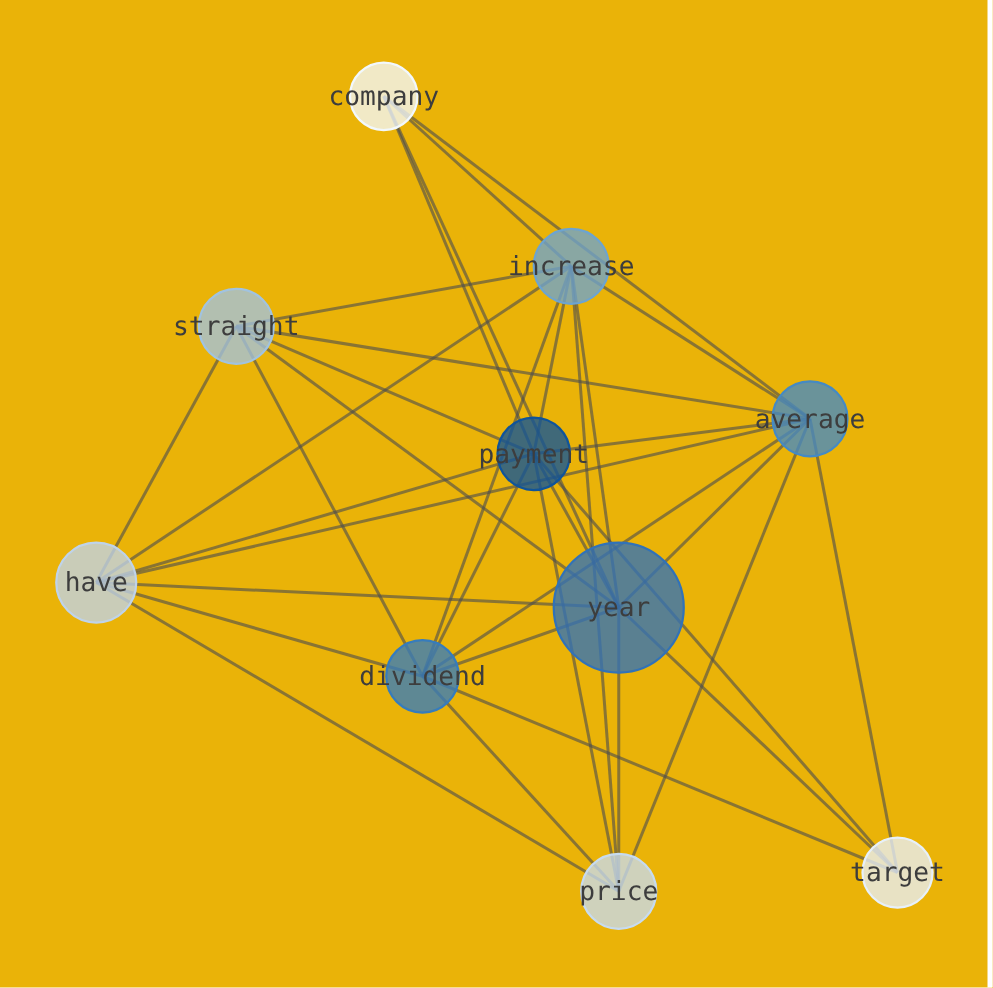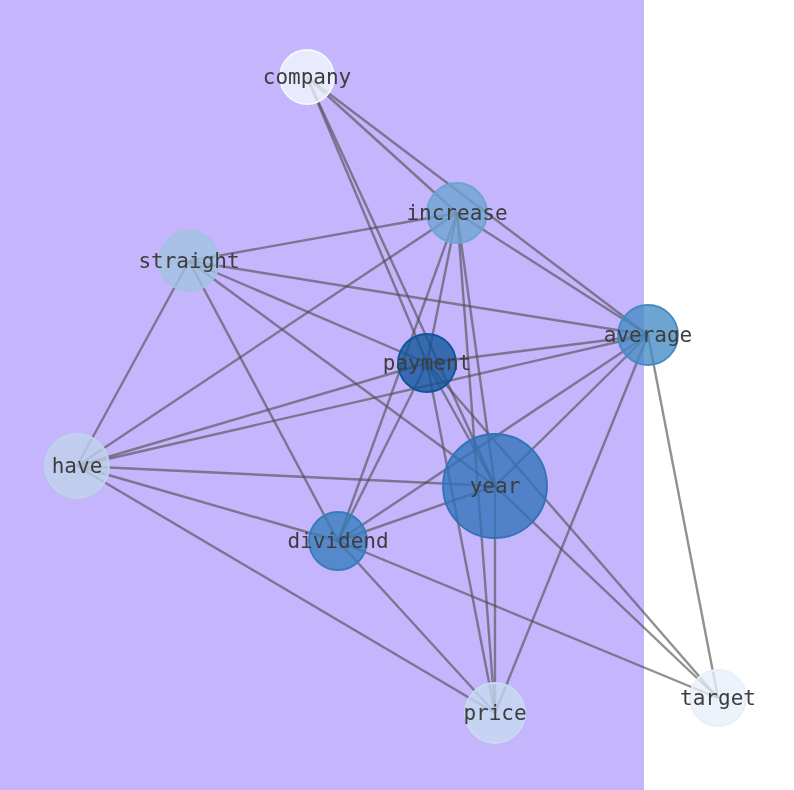--- a/index.html
+++ b/index.html
@@ -6,23 +6,23 @@
     margin: 0;
     padding: 0;
     background: #ffffff;
     width: 794px;
     height: 790px;
     overflow: hidden;
     font-family: "DejaVu Sans Mono", "Liberation Mono", monospace;
   }
   #canvas-wrap {
     position: relative;
-    width: 644px;
+    width: 790px;
     height: 790px;
-    background: #c4b5fd;
+    background: #eab308;
   }
   svg { display: block; }
   text.node-label {
     font-family: "DejaVu Sans Mono", "Liberation Mono", monospace;
     pointer-events: none;
   }
 </style>
 </head>
 <body>
 

